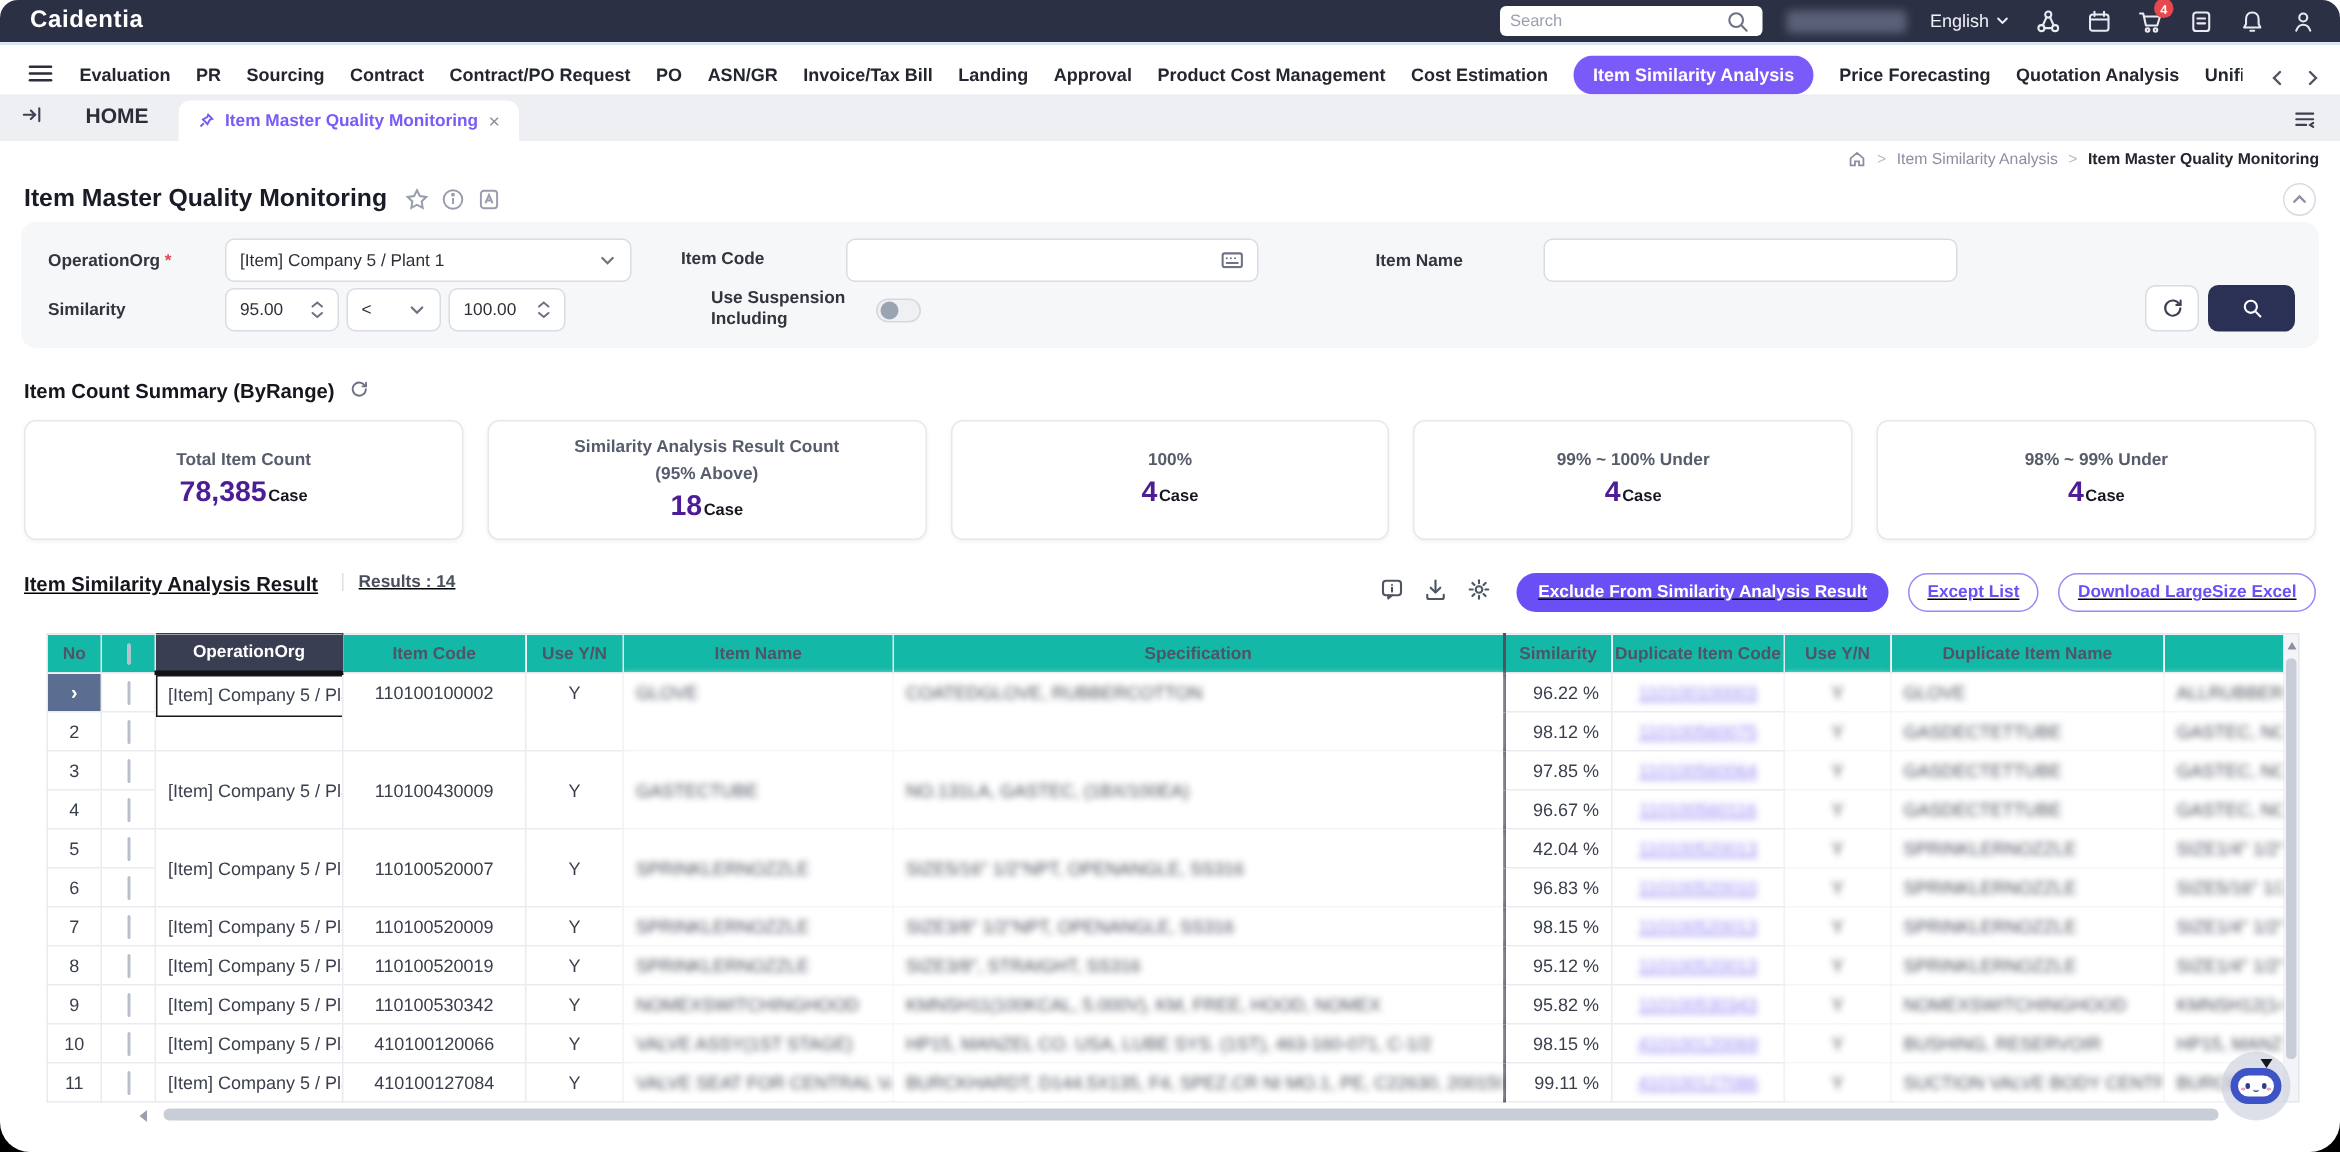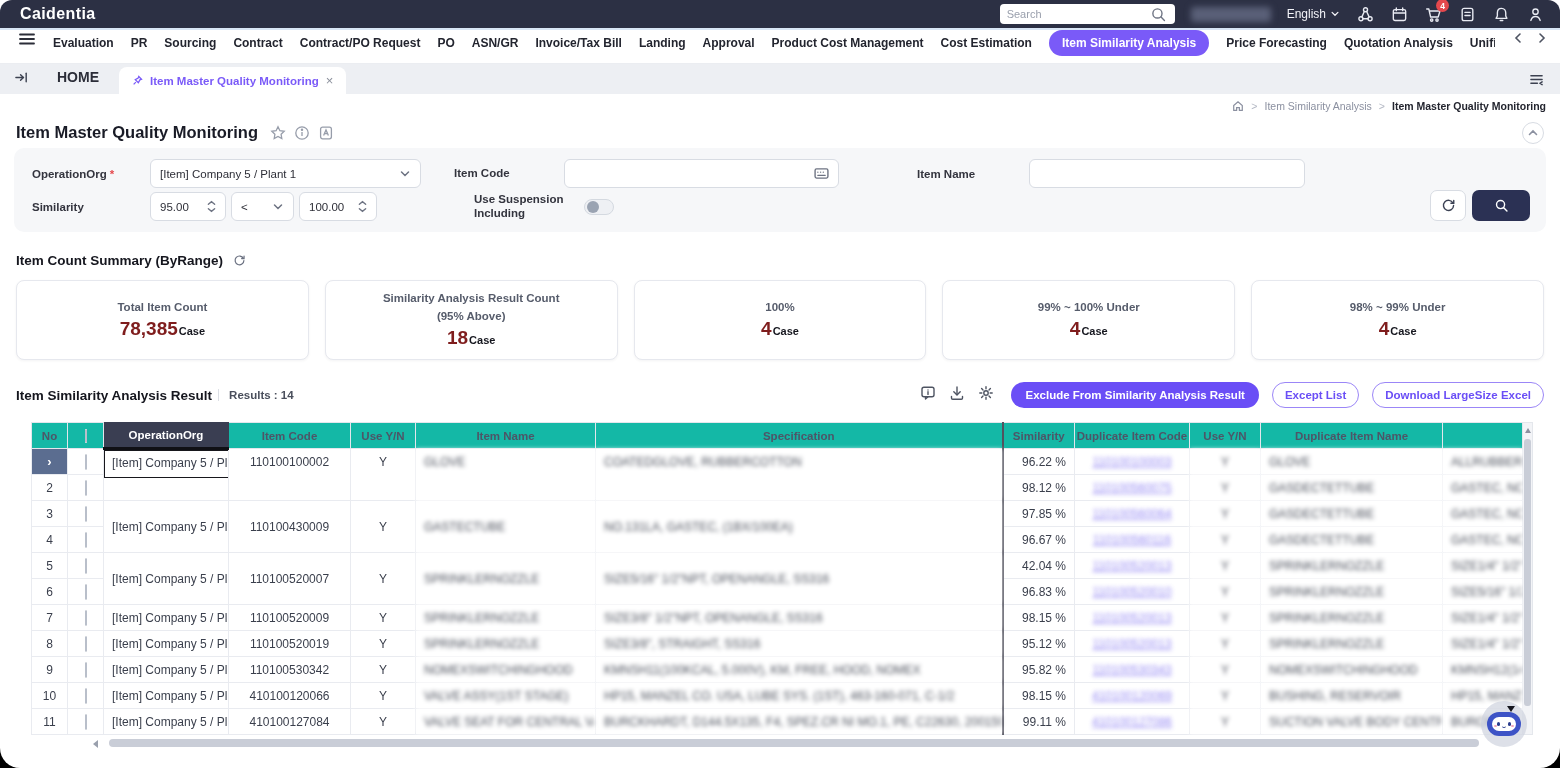--- a/index.html
+++ b/index.html
@@ -13,21 +13,21 @@
   .search-box { width:175px; height:20px; background:#fff; border-radius:4px; display:flex; align-items:center; padding:0 7px; gap:4px; }
   .search-box input { border:none; outline:none; flex:1; font-size:11px; color:#333; font-family:"Liberation Sans",sans-serif; min-width:0; }
   .search-box input::placeholder { color:#9aa0ad; }
   .user-blur { width:80px; height:15px; background:#5a6078; border-radius:3px; filter:blur(3px); }
   .lang { color:#f2f3f8; font-size:12px; display:flex; align-items:center; gap:4px; }
   .tb-icon { width:18px; height:18px; color:#e9ebf3; position:relative; display:flex; align-items:center; justify-content:center; }
   .tb-icon svg { width:17px; height:17px; stroke:currentColor; fill:none; stroke-width:1.3; stroke-linecap:round; stroke-linejoin:round; }
   .badge { position:absolute; top:-6px; right:-7px; background:#e5484d; color:#fff; width:13px; height:13px; border-radius:50%; font-size:8.5px; font-weight:700; display:flex; align-items:center; justify-content:center; }
 
   
-  .navbar { height:34px; background:#fff; display:flex; align-items:flex-start; gap:17px; padding:0 12px 0 18px; border-bottom:1px solid #ebedf1; overflow:hidden; }
+  .navbar { height:34px; background:#fff; display:flex; align-items:flex-end; gap:17px; padding:0 12px 0 18px; border-bottom:1px solid #ebedf1; overflow:hidden; }
   .hamburger svg { width:18px; height:18px; stroke:#2b2d38; stroke-width:1.8; stroke-linecap:round; }
   .nav-items { display:flex; align-items:center; gap:17px; flex:1; overflow:hidden; }
   .nav-item { font-size:12px; font-weight:700; color:#23252f; white-space:nowrap; cursor:default; }
   .nav-item.active { background:#7a5af8; color:#fff; padding:6px 13px; border-radius:15px; }
   .nav-arrows { display:flex; gap:12px; color:#4e5462; }
   .nav-arrows svg { width:12px; height:12px; stroke:currentColor; fill:none; stroke-width:1.6; stroke-linecap:round; }
 
   
   .tabbar { height:30px; background:#edeff3; display:flex; align-items:flex-end; padding:0 14px; position:relative; }
   .tab-left-icon { align-self:center; margin-right:20px; color:#3c4150; }
@@ -75,25 +75,25 @@
 
   
   .summary-head { display:flex; align-items:baseline; gap:10px; margin:21px 16px 0; height:17px; }
   .summary-title { font-size:13.5px; font-weight:700; color:#15161e; }
   .summary-sub { font-size:11.5px; color:#9ba1ad; }
   .refresh-sm { color:#6a7080; align-self:center; }
   .refresh-sm svg { width:13px; height:13px; stroke:currentColor; fill:none; stroke-width:1.5; stroke-linecap:round; }
   .cards { display:flex; gap:16px; margin:10px 16px 0; }
   .card { flex:1; height:80px; background:#fff; border:1px solid #e6e8ee; border-radius:8px; display:flex; flex-direction:column; align-items:center; justify-content:center; gap:4px; box-shadow:0 1px 3px rgba(20,24,40,.05); }
   .card-label { font-size:11.5px; color:#565c6b; font-weight:600; line-height:1.25; }
-  .card-value .val { font-size:19px; font-weight:700; color:#7f1d1d; }
+  .card-value .val { font-size:19px; font-weight:700; color:#4c1d95; }
   .card-value .unit { font-size:11px; font-weight:700; color:#15161e; margin-left:1px; }
 
   
-  .results-head { display:flex; align-items:center; margin:22px 16px 0; gap:6px; height:26px; }
+  .results-head { display:flex; align-items:flex-start; margin:22px 16px 0; gap:16px; height:26px;text-decoration:underline; }
   .results-title { font-size:13.5px; font-weight:700; color:#15161e; }
   .results-count { font-size:11.5px; color:#4a4f5c; font-weight:600; padding-left:10px; border-left:1px solid #dcdfe5; }
   .rh-icons { margin-left:auto; display:flex; gap:13px; color:#4e5462; align-items:center; }
   .rh-icons svg { width:16px; height:16px; stroke:currentColor; fill:none; stroke-width:1.4; stroke-linecap:round; stroke-linejoin:round; }
   .btn-purple { height:26px; border-radius:14px; background:#6a4ef6; color:#fff; font-size:11.5px; font-weight:700; padding:0 14px; border:none; display:flex; align-items:center; margin-left:4px; }
   .btn-outline { height:26px; border-radius:14px; border:1px solid #9b86f7; color:#6a4ef6; background:#fff; font-size:11.5px; font-weight:700; padding:0 12px; display:flex; align-items:center; }
 
   
   .grid-area { margin:14px 27px 0 31px; display:flex; align-items:stretch; }
   table.grid { width:1491px; table-layout:fixed; border-collapse:collapse; border:1px solid #e0e3e9; }

